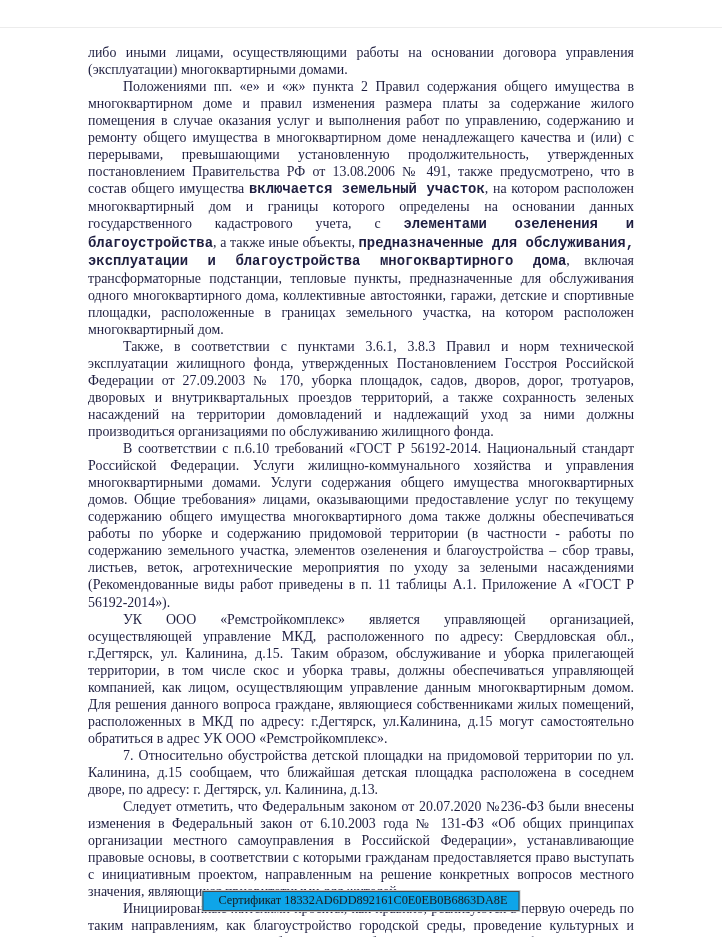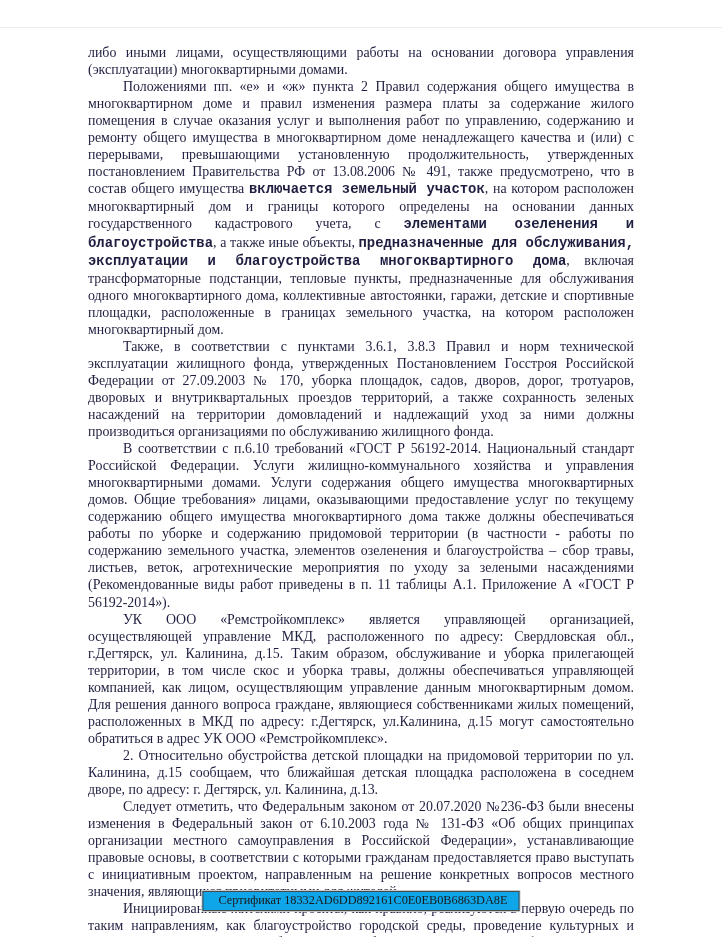--- a/index.html
+++ b/index.html
@@ -70,20 +70,20 @@
 <body>
 
 <div class="page">
   <div class="scan-line"></div>
   <div class="content" id="paragraphs">
       <p class="para"><span>либо иными лицами, осуществляющими работы на основании договора управления (эксплуатации) многоквартирными домами.</span></p>
       <p class="para indent"><span>Положениями пп. «е» и «ж» пункта 2 Правил содержания общего имущества в многоквартирном доме и правил изменения размера платы за содержание жилого помещения в случае оказания услуг и выполнения работ по управлению, содержанию и ремонту общего имущества в многоквартирном доме ненадлежащего качества и (или) с перерывами, превышающими установленную продолжительность, утвержденных постановлением Правительства РФ от 13.08.2006 № 491, также предусмотрено, что в состав общего имущества </span><b>включается земельный участок</b><span>, на котором расположен многоквартирный дом и границы которого определены на основании данных государственного кадастрового учета, с </span><b>элементами озеленения и благоустройства</b><span>, а также иные объекты, </span><b>предназначенные для обслуживания, эксплуатации и благоустройства многоквартирного дома</b><span>, включая трансформаторные подстанции, тепловые пункты, предназначенные для обслуживания одного многоквартирного дома, коллективные автостоянки, гаражи, детские и спортивные площадки, расположенные в границах земельного участка, на котором расположен многоквартирный дом.</span></p>
       <p class="para indent"><span>Также, в соответствии с пунктами 3.6.1, 3.8.3 Правил и норм технической эксплуатации жилищного фонда, утвержденных Постановлением Госстроя Российской Федерации от 27.09.2003 № 170, уборка площадок, садов, дворов, дорог, тротуаров, дворовых и внутриквартальных проездов территорий, а также сохранность зеленых насаждений на территории домовладений и надлежащий уход за ними должны производиться организациями по обслуживанию жилищного фонда.</span></p>
       <p class="para indent"><span>В соответствии с п.6.10 требований «ГОСТ Р 56192-2014. Национальный стандарт Российской Федерации. Услуги жилищно-коммунального хозяйства и управления многоквартирными домами. Услуги содержания общего имущества многоквартирных домов. Общие требования» лицами, оказывающими предоставление услуг по текущему содержанию общего имущества многоквартирного дома также должны обеспечиваться работы по уборке и содержанию придомовой территории (в частности - работы по содержанию земельного участка, элементов озеленения и благоустройства – сбор травы, листьев, веток, агротехнические мероприятия по уходу за зелеными насаждениями (Рекомендованные виды работ приведены в п. 11 таблицы А.1. Приложение А «ГОСТ Р 56192-2014»).</span></p>
       <p class="para indent"><span>УК ООО «Ремстройкомплекс» является управляющей организацией, осуществляющей управление МКД, расположенного по адресу: Свердловская обл., г.Дегтярск, ул. Калинина, д.15. Таким образом, обслуживание и уборка прилегающей территории, в том числе скос и уборка травы, должны обеспечиваться управляющей компанией, как лицом, осуществляющим управление данным многоквартирным домом. Для решения данного вопроса граждане, являющиеся собственниками жилых помещений, расположенных в МКД по адресу: г.Дегтярск, ул.Калинина, д.15 могут самостоятельно обратиться в адрес УК ООО «Ремстройкомплекс».</span></p>
-      <p class="para indent"><span>2. Относительно обустройства детской площадки на придомовой территории по ул. Калинина, д.15 сообщаем, что ближайшая детская площадка расположена в соседнем дворе, по адресу: г. Дегтярск, ул. Калинина, д.13.</span></p>
+      <p class="para indent"><span>7. Относительно обустройства детской площадки на придомовой территории по ул. Калинина, д.15 сообщаем, что ближайшая детская площадка расположена в соседнем дворе, по адресу: г. Дегтярск, ул. Калинина, д.13.</span></p>
       <p class="para indent"><span>Следует отметить, что Федеральным законом от 20.07.2020 №236-ФЗ были внесены изменения в Федеральный закон от 6.10.2003 года № 131-ФЗ «Об общих принципах организации местного самоуправления в Российской Федерации», устанавливающие правовые основы, в соответствии с которыми гражданам предоставляется право выступать с инициативным проектом, направленным на решение конкретных вопросов местного значения, являющихся приоритетными для жителей.</span></p>
       <p class="para indent"><span>Инициированные жителями проекты, как правило, реализуются в первую очередь по таким направлениям, как благоустройство городской среды, проведение культурных и спортивных мероприятий, обустройство объектов социальной инфраструктуры и прилегающих к ним территорий.</span></p>
     </div>
   <div class="cert">
     <span>Сертификат 18332AD6DD892161C0E0EB0B6863DA8E</span>
   </div>
 </div>
 
 </body></html>

